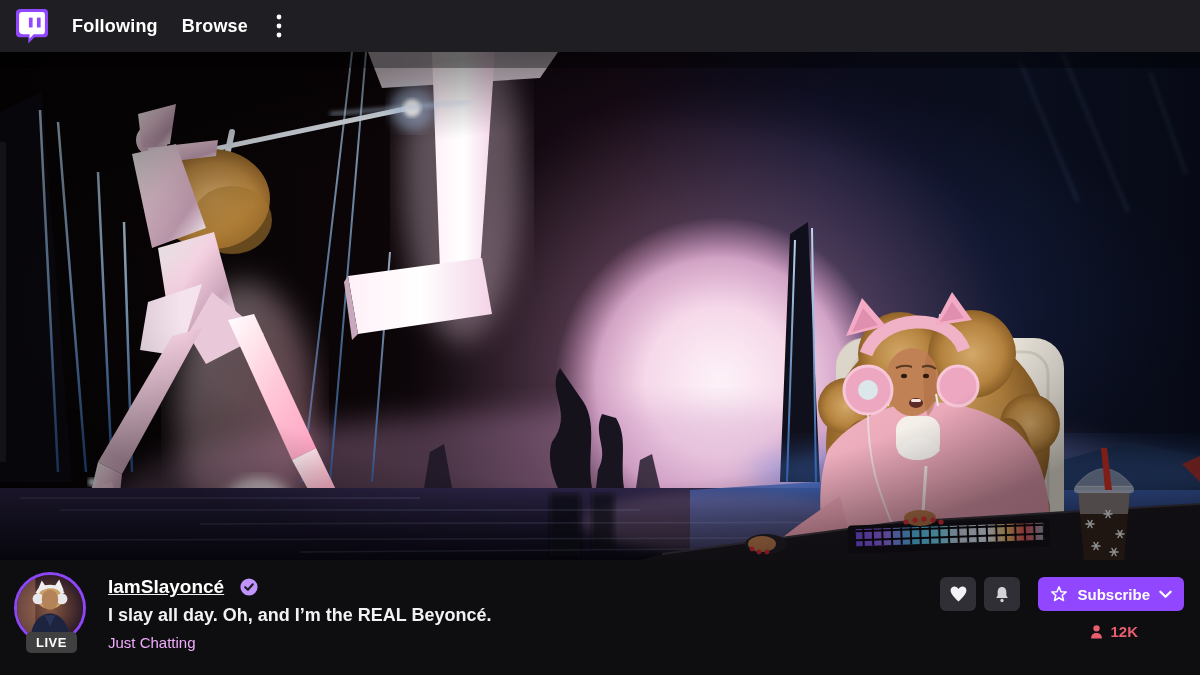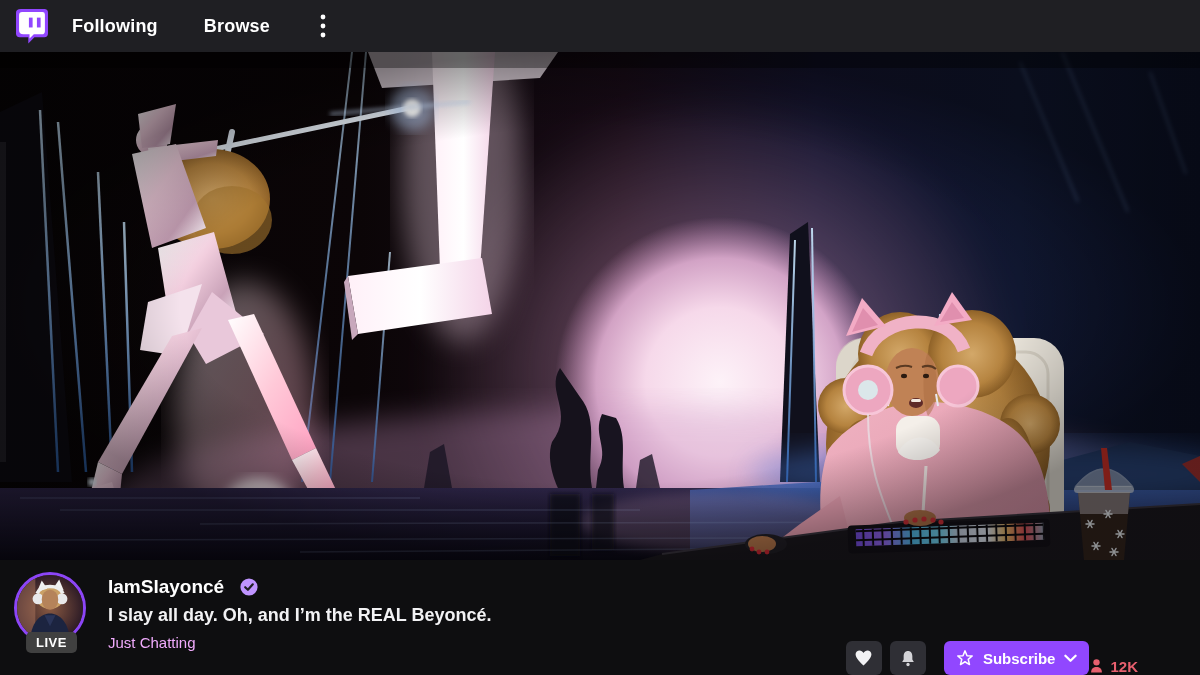--- a/index.html
+++ b/index.html
@@ -4,56 +4,56 @@
 <style>
   * { margin:0; padding:0; box-sizing:border-box; }
   html,body { width:1200px; height:675px; background:#0e0e10; overflow:hidden;
     font-family:"Liberation Sans", sans-serif; color:#efeff1; }
   .app { width:1200px; height:675px; display:flex; flex-direction:column; }
 
   
   .topnav { height:52px; background:#1f1f23; display:flex; align-items:center;
     padding:0 14px; flex:0 0 auto; }
   .logo { width:32px; height:34px; margin-left:2px; cursor:pointer; }
-  .topnav nav { display:flex; align-items:center; margin-left:24px; gap:46px; }
+  .topnav nav { display:flex; align-items:center; margin-left:24px; gap:24px; }
   .nav-link { font-size:18px; font-weight:700; color:#fff; text-decoration:none;
     cursor:pointer; letter-spacing:.2px; }
   .kebab-btn { background:none; border:none; cursor:pointer; padding:6px 4px;
     display:flex; align-items:center; }
 
   
   .video { position:relative; width:1200px; height:508px; background:#050305;
     flex:0 0 auto; cursor:pointer; }
   .video svg { display:block; width:100%; height:100%; }
 
   
   .infobar { height:115px; background:#0e0e10; display:flex; padding:10px 16px 0 14px; }
   .avatar-wrap { position:relative; width:78px; flex:0 0 auto; margin-top:2px; }
   .avatar { width:72px; height:72px; border-radius:50%; border:3px solid #8c45f7;
     overflow:hidden; background:#3a2430; cursor:pointer; }
   .avatar svg { width:100%; height:100%; display:block; }
   .live-badge { position:absolute; left:50%; transform:translateX(-53%); top:60px;
     background:#404040; color:#fff; font-size:13px; font-weight:700; letter-spacing:.5px;
     padding:3px 10px; border-radius:5px; }
   .channel-texts { margin-left:16px; padding-top:6px; min-width:0; }
-  .name-row { display:flex; align-items:center; gap:16px; }
+  .name-row { display:flex; align-items:center; gap:16px;text-decoration:underline; }
   .channel-name { font-size:19px; font-weight:700; color:#fff; }
   .verified { width:18px; height:18px; flex:0 0 auto; }
   .stream-title { margin-top:7px; font-size:18px; font-weight:700; color:#f2f2f4; }
   .category { margin-top:8px; font-size:15px; color:#f0abfc; cursor:pointer; }
-  .right-col { margin-left:auto; display:flex; flex-direction:row;
+  .right-col { margin-left:auto; display:flex; flex-direction:column;
     align-items:flex-end; padding-top:7px; }
   .action-row { display:flex; align-items:center; gap:8px; }
   .icon-btn { width:36px; height:34px; border:none; border-radius:6px; background:#2f2f35;
     display:flex; align-items:center; justify-content:center; cursor:pointer; }
   .subscribe-btn { margin-left:10px; height:34px; border:none; border-radius:6px;
     background:#9147ff; color:#fff; display:flex; align-items:center; gap:9px;
     padding:0 12px; font-size:15px; font-weight:700; cursor:pointer;
     font-family:"Liberation Sans", sans-serif; }
-  .viewers-row { margin-top:12px; margin-right:46px; display:flex; align-items:flex-start;
+  .viewers-row { margin-top:12px; margin-right:46px; display:flex; align-items:flex-end;
     gap:6px; color:#e75f6e; font-size:15px; font-weight:700; }
 </style>
 </head>
 <body>
 
 <div class="app">
 
   <header class="topnav">
     <div class="logo">
       <svg viewBox="0 0 26 30">

